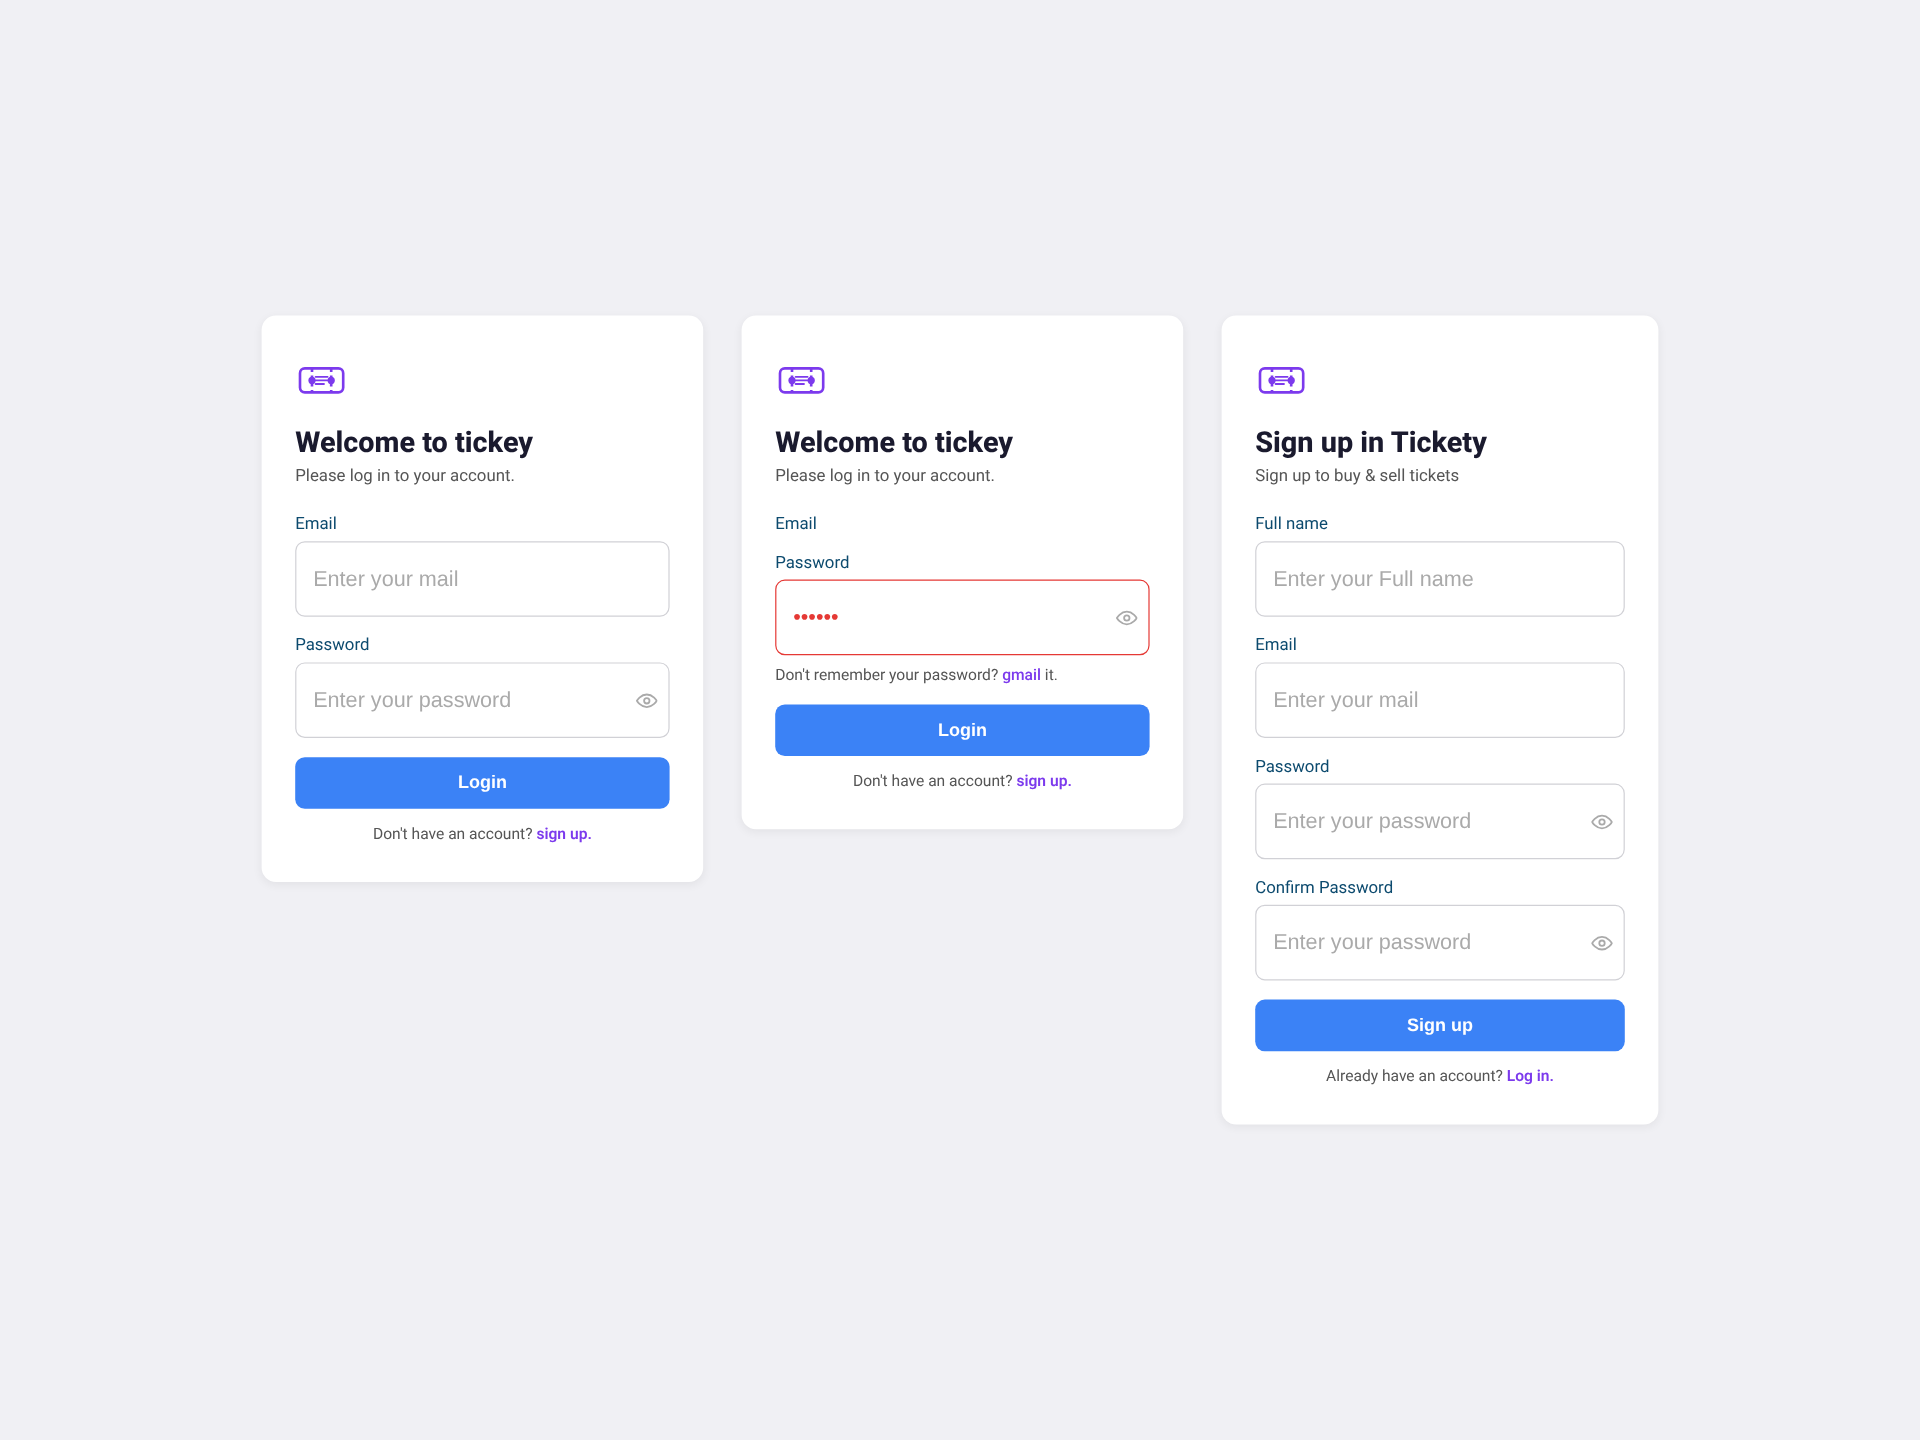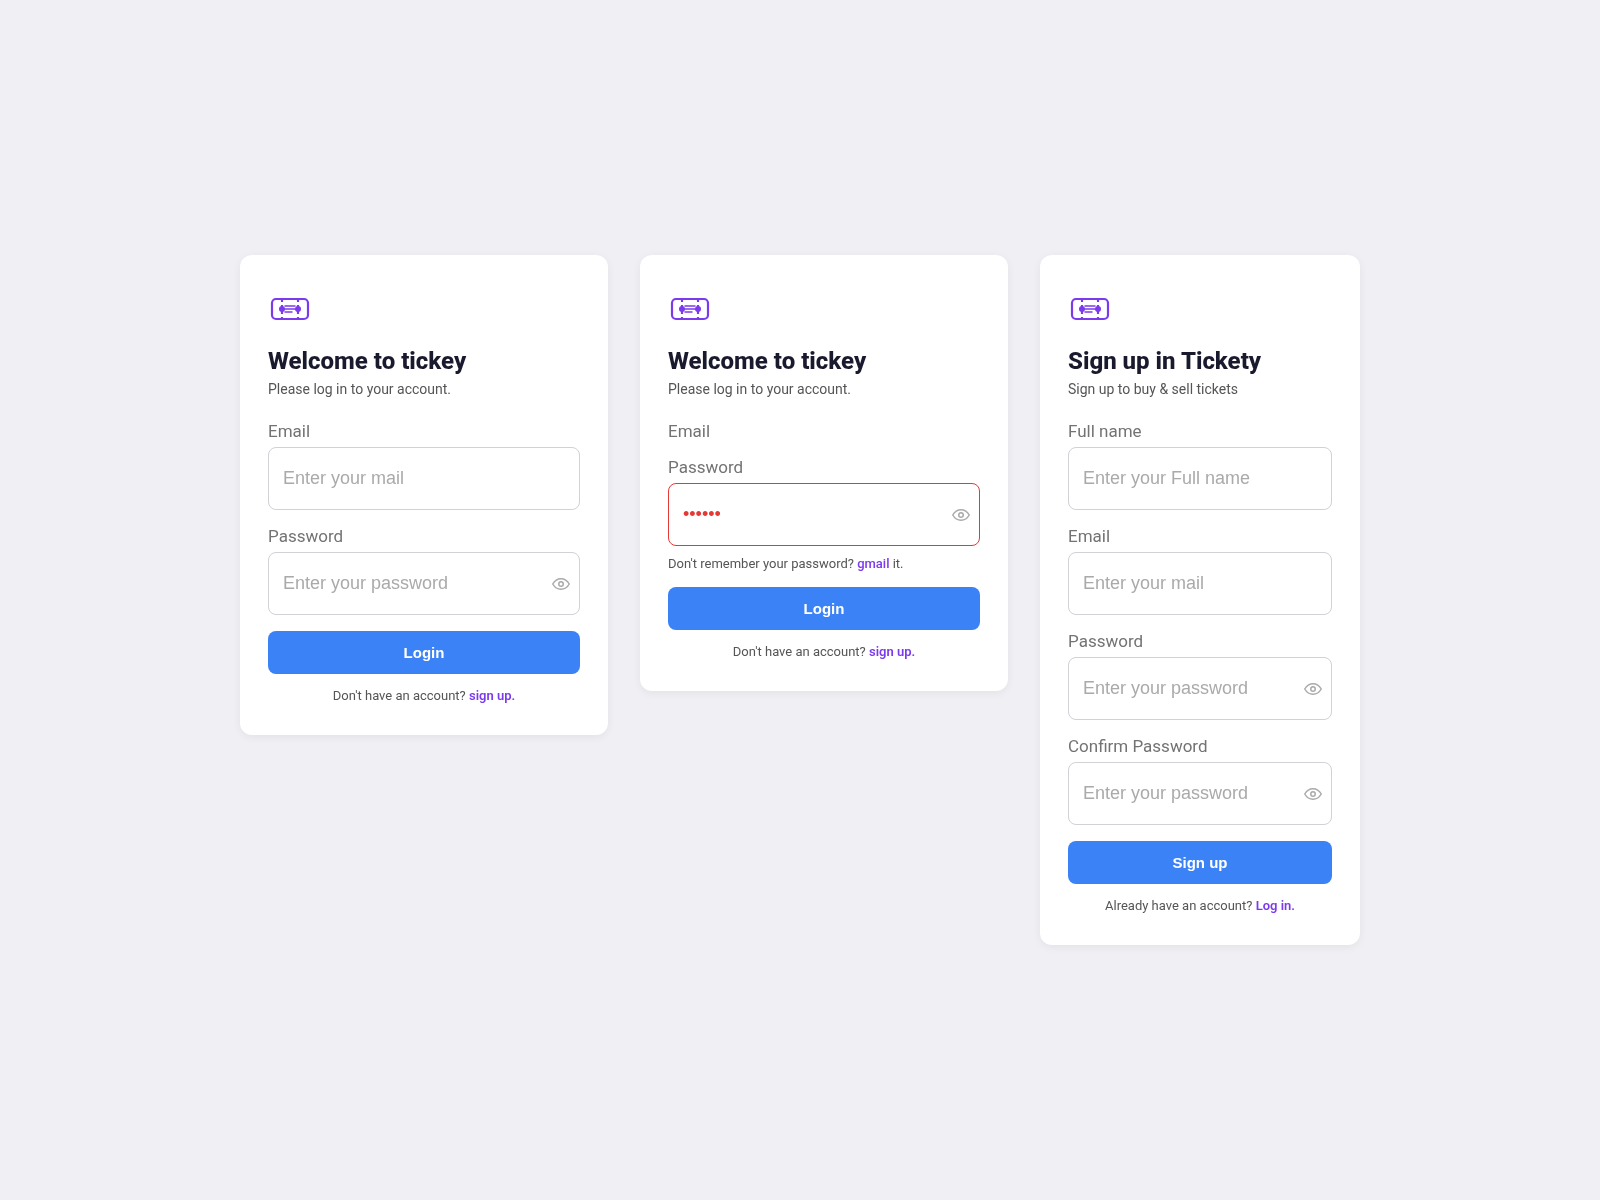--- a/index.html
+++ b/index.html
@@ -24,21 +24,21 @@
 
     .card {
       background: #ffffff;
       border-radius: 12px;
       padding: 32px 28px;
       width: 368px;
       box-shadow: 0 2px 8px rgba(0,0,0,0.06);
     }
 
     .card-signup {
-      width: 320px;
+      width: 364px;
     }
 
     .ticket-icon {
       width: 44px;
       height: 44px;
       margin-bottom: 16px;
     }
 
     .card-title {
       font-size: 24px;
@@ -53,22 +53,22 @@
       color: #555;
       margin-bottom: 24px;
     }
 
     .form-group {
       margin-bottom: 16px;
     }
 
     .form-label {
       display: block;
-      font-size: 17px;
-      color: #737373;
+      font-size: 14px;
+      color: #0c4a6e;
       margin-bottom: 6px;
     }
 
     .input-wrapper {
       position: relative;
     }
 
     .form-input {
       width: 100%;
       padding: 20px 14px;

